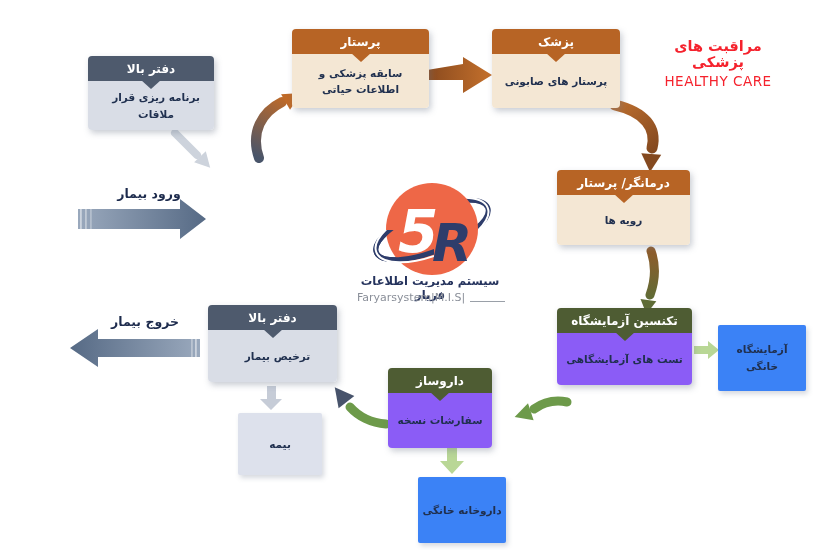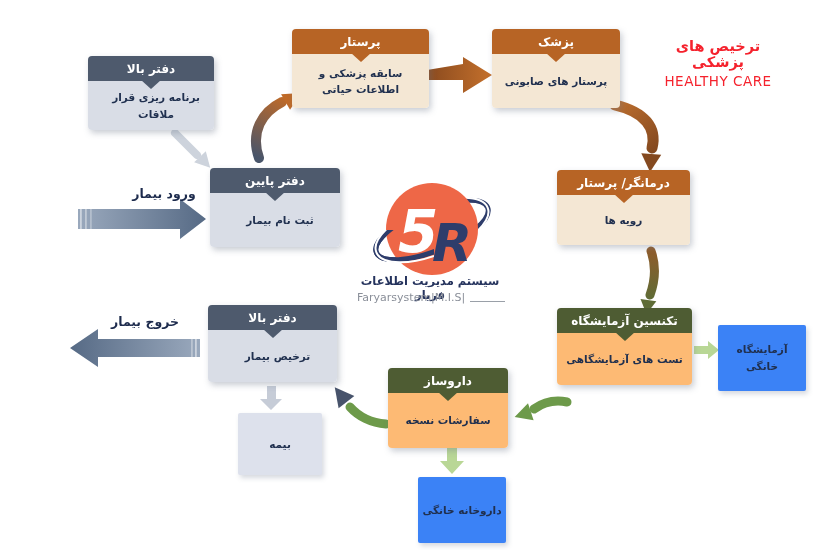--- a/index.html
+++ b/index.html
@@ -11,21 +11,21 @@
   .fbox{position:absolute;display:flex;flex-direction:column;border-radius:4px;
         box-shadow:2px 3px 6px rgba(110,120,140,.38);direction:rtl;text-align:center;}
   .fbox-header{position:relative;flex:0 0 25px;display:flex;align-items:center;justify-content:center;
         color:#fff;font-weight:bold;font-size:12px;border-radius:4px 4px 0 0;z-index:2;}
   .notch{position:absolute;left:50%;bottom:-8px;transform:translateX(-50%);width:0;height:0;
         border-left:10px solid transparent;border-right:10px solid transparent;}
   .fbox-body{flex:1;display:flex;align-items:center;justify-content:center;padding:3px 6px;
         color:#20304f;font-weight:bold;font-size:10.5px;line-height:1.55;border-radius:0 0 4px 4px;}
   .slate  .fbox-header{background:#4e5a6d;} .slate  .notch{border-top:9px solid #4e5a6d;} .slate  .fbox-body{background:#d9dde6;padding-left:16px;}
   .orange .fbox-header{background:#b76425;} .orange .notch{border-top:9px solid #b76425;} .orange .fbox-body{background:#f4e7d4;}
-  .green  .fbox-header{background:#4e5c33;} .green  .notch{border-top:9px solid #4e5c33;} .green  .fbox-body{background:#fdba74;}
+  .green  .fbox-header{background:#4e5c33;} .green  .notch{border-top:9px solid #4e5c33;} .green  .fbox-body{background:#8b5cf6;}
 
   .plainbox{position:absolute;display:flex;align-items:center;justify-content:center;direction:rtl;
         text-align:center;color:#20304f;font-weight:bold;font-size:10.5px;line-height:1.6;border-radius:2px;
         box-shadow:2px 3px 5px rgba(120,130,150,.3);padding:4px;}
   .greenside{background:#3b82f6;}
   .grayside{background:#dde1ec;}
 
   .flowlabel{position:absolute;direction:rtl;text-align:center;color:#1d2b4d;
         font-weight:bold;font-size:12.5px;}
 
@@ -159,42 +159,35 @@
         </g>
       </g>
       <g font-family="DejaVu Sans, sans-serif" font-weight="bold" font-style="italic">
         <text x="398" y="252" font-size="58" fill="#ffffff">5</text>
         <text x="432" y="261" font-size="52" fill="#2e3d6b">R</text>
       </g>
     </g>
   </svg>
 
   <div id="page-title">
-    <div class="fa">ترخیص های پزشکی</div>
+    <div class="fa">مراقبت های پزشکی</div>
     <div class="en">HEALTHY CARE</div>
   </div>
 
-  <div class="flowlabel" style="left:119px;top:186px;width:90px;">ورود بیمار</div>
+  <div class="flowlabel" style="left:104px;top:186px;width:90px;">ورود بیمار</div>
   <div class="flowlabel" style="left:100px;top:314px;width:90px;">خروج بیمار</div>
 
   <div class="fbox slate" style="left:88px;top:56px;width:126px;height:74px;">
     <div class="fbox-header">
       <span>دفتر بالا</span>
       <div class="notch"></div>
     </div>
     <div class="fbox-body">برنامه ریزی قرار ملاقات</div>
   </div>
 
-  <div class="fbox slate" style="left:210px;top:168px;width:130px;height:79px;">
-    <div class="fbox-header">
-      <span>دفتر پایین</span>
-      <div class="notch"></div>
-    </div>
-    <div class="fbox-body">ثبت نام بیمار</div>
-  </div>
 
   <div class="fbox orange" style="left:292px;top:29px;width:137px;height:79px;">
     <div class="fbox-header">
       <span>پرستار</span>
       <div class="notch"></div>
     </div>
     <div class="fbox-body">سابقه پزشکی و اطلاعات حیاتی</div>
   </div>
 
   <div class="fbox orange" style="left:492px;top:29px;width:128px;height:79px;">
@@ -214,21 +207,21 @@
   </div>
 
   <div class="fbox green" style="left:557px;top:308px;width:135px;height:77px;">
     <div class="fbox-header">
       <span>تکنسین آزمایشگاه</span>
       <div class="notch"></div>
     </div>
     <div class="fbox-body">تست های آزمایشگاهی</div>
   </div>
 
-  <div class="fbox green" style="left:388px;top:368px;width:120px;height:80px;">
+  <div class="fbox green" style="left:388px;top:368px;width:104px;height:80px;">
     <div class="fbox-header">
       <span>داروساز</span>
       <div class="notch"></div>
     </div>
     <div class="fbox-body">سفارشات نسخه</div>
   </div>
 
   <div class="fbox slate" style="left:208px;top:305px;width:129px;height:77px;">
     <div class="fbox-header">
       <span>دفتر بالا</span>

